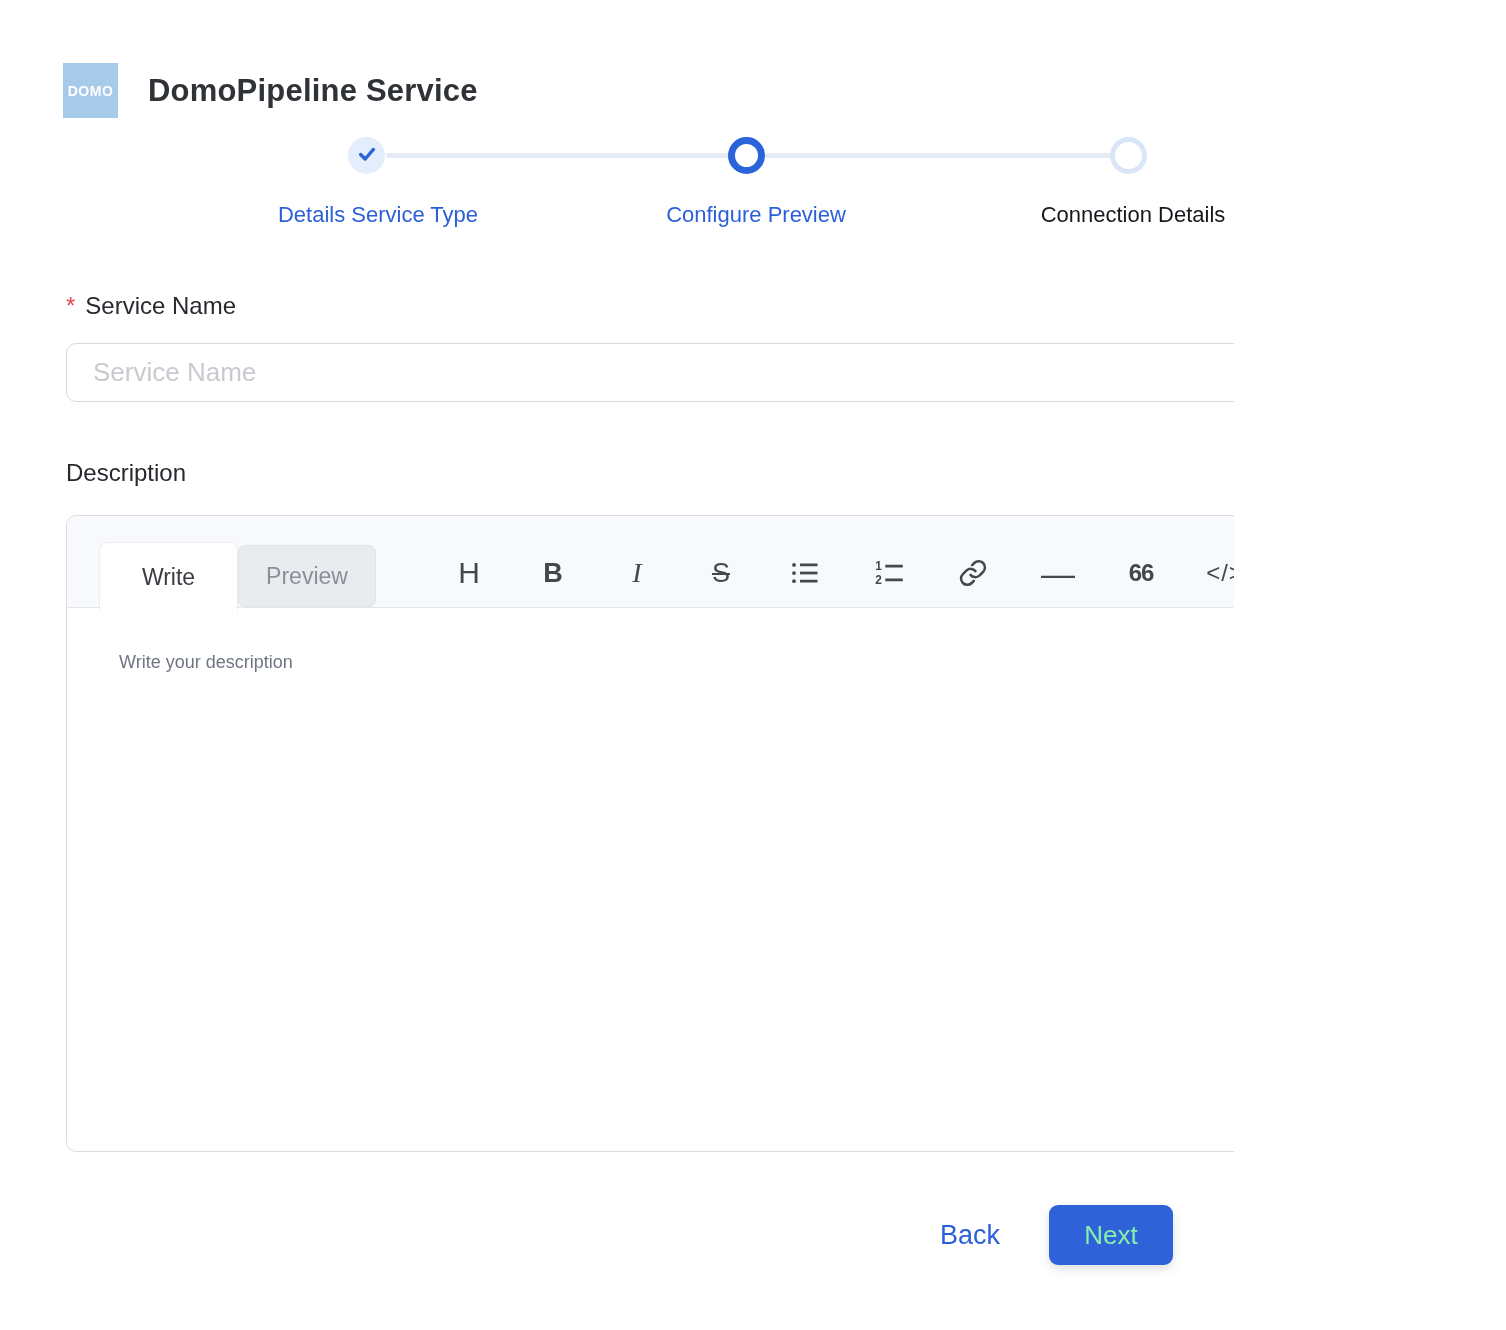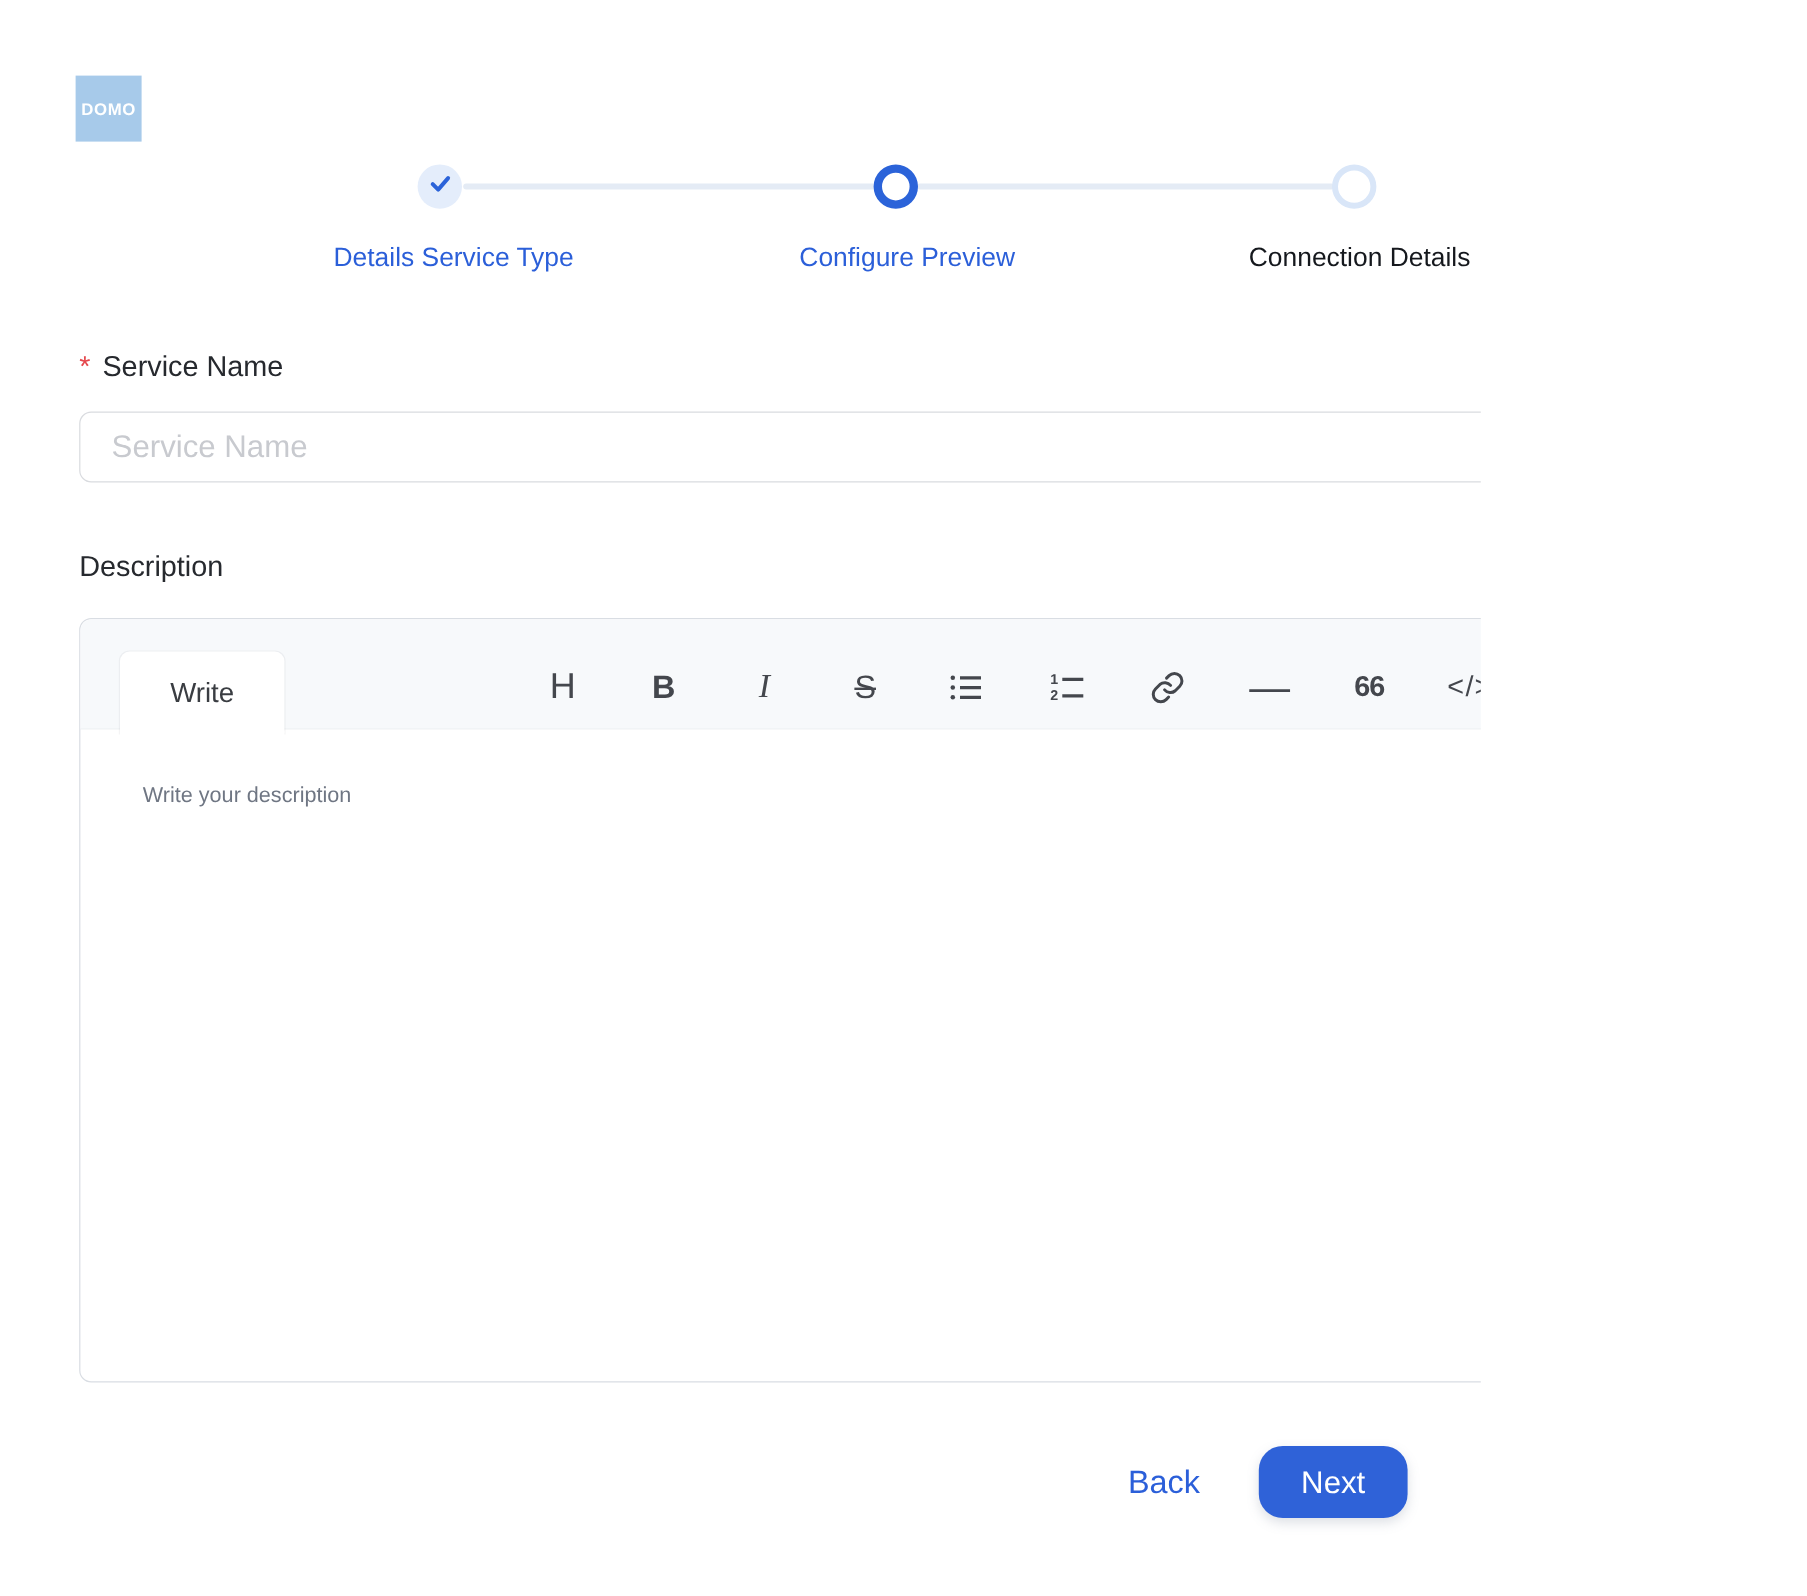--- a/index.html
+++ b/index.html
@@ -65,33 +65,34 @@
 
   .editor-body { position: absolute; left: 0; top: 92px; width: 100%; height: 545px; }
   .editor-textarea { width: 100%; height: 100%; border: none; resize: none; outline: none;
     padding: 44px 52px; font-size: 18px; color: #3A3F4A; background: transparent;
     font-family: "Liberation Sans", sans-serif; border-radius: 0 0 10px 10px; }
   .editor-textarea::placeholder { color: #6F7683; }
 
   
   .footer { position: absolute; right: 61px; top: 1205px; display: flex; align-items: center; }
   .back-link { color: #2B5FD9; font-size: 27px; font-weight: 500; cursor: pointer; margin-right: 49px; }
-  .next-btn { width: 124px; height: 60px; background: #2F62D8; border: none; border-radius: 20px;
-    color: #ffffff; font-size: 26px; font-family: "Liberation Sans", sans-serif; cursor: pointer;
+  .next-btn { width: 124px; height: 60px; background: #2F62D8; border: none; border-radius: 9px;
+    color: #86efac; font-size: 26px; font-family: "Liberation Sans", sans-serif; cursor: pointer;
     box-shadow: 0 4px 10px rgba(120,130,150,0.25); }
 </style>
 </head>
 <body>
 
 <div class="page">
 
   <div class="header">
     <div class="logo">
       <span>DOMO</span>
     </div>
+    <div class="title">DomoPipeline Service</div>
   </div>
 
   <div class="stepper">
     <div class="step-line line-1"></div>
     <div class="step-line line-2"></div>
 
     <div class="step-circle circle-completed">
       <span>
         <svg width="22" height="22" viewBox="0 0 24 24" fill="none">
           <polyline points="5 12.5 10 17.5 19 7" stroke="#2B63D9" stroke-width="3.6" stroke-linecap="round" stroke-linejoin="round"></polyline>
@@ -110,20 +111,23 @@
     <span class="req">*</span><span>Service Name</span>
   </div>
   <input class="text-input" type="text" placeholder="Service Name" style="">
 
   <div class="desc-label">Description</div>
 
   <div class="editor">
     <div class="editor-toolbar">
       <div class="tab tab-write">
         <span>Write</span>
+      </div>
+      <div class="tab tab-preview">
+        <span>Preview</span>
       </div>
 
       <div class="toolbar-icons">
         <div class="tool g-heading">H</div>
         <div class="tool g-bold">B</div>
         <div class="tool g-italic">I</div>
         <div class="tool g-strike">S</div>
         <div class="tool">
           <svg width="30" height="30" viewBox="0 0 24 24" fill="none">
             <circle cx="3.2" cy="5.5" r="1.5" fill="#44474D"></circle>

